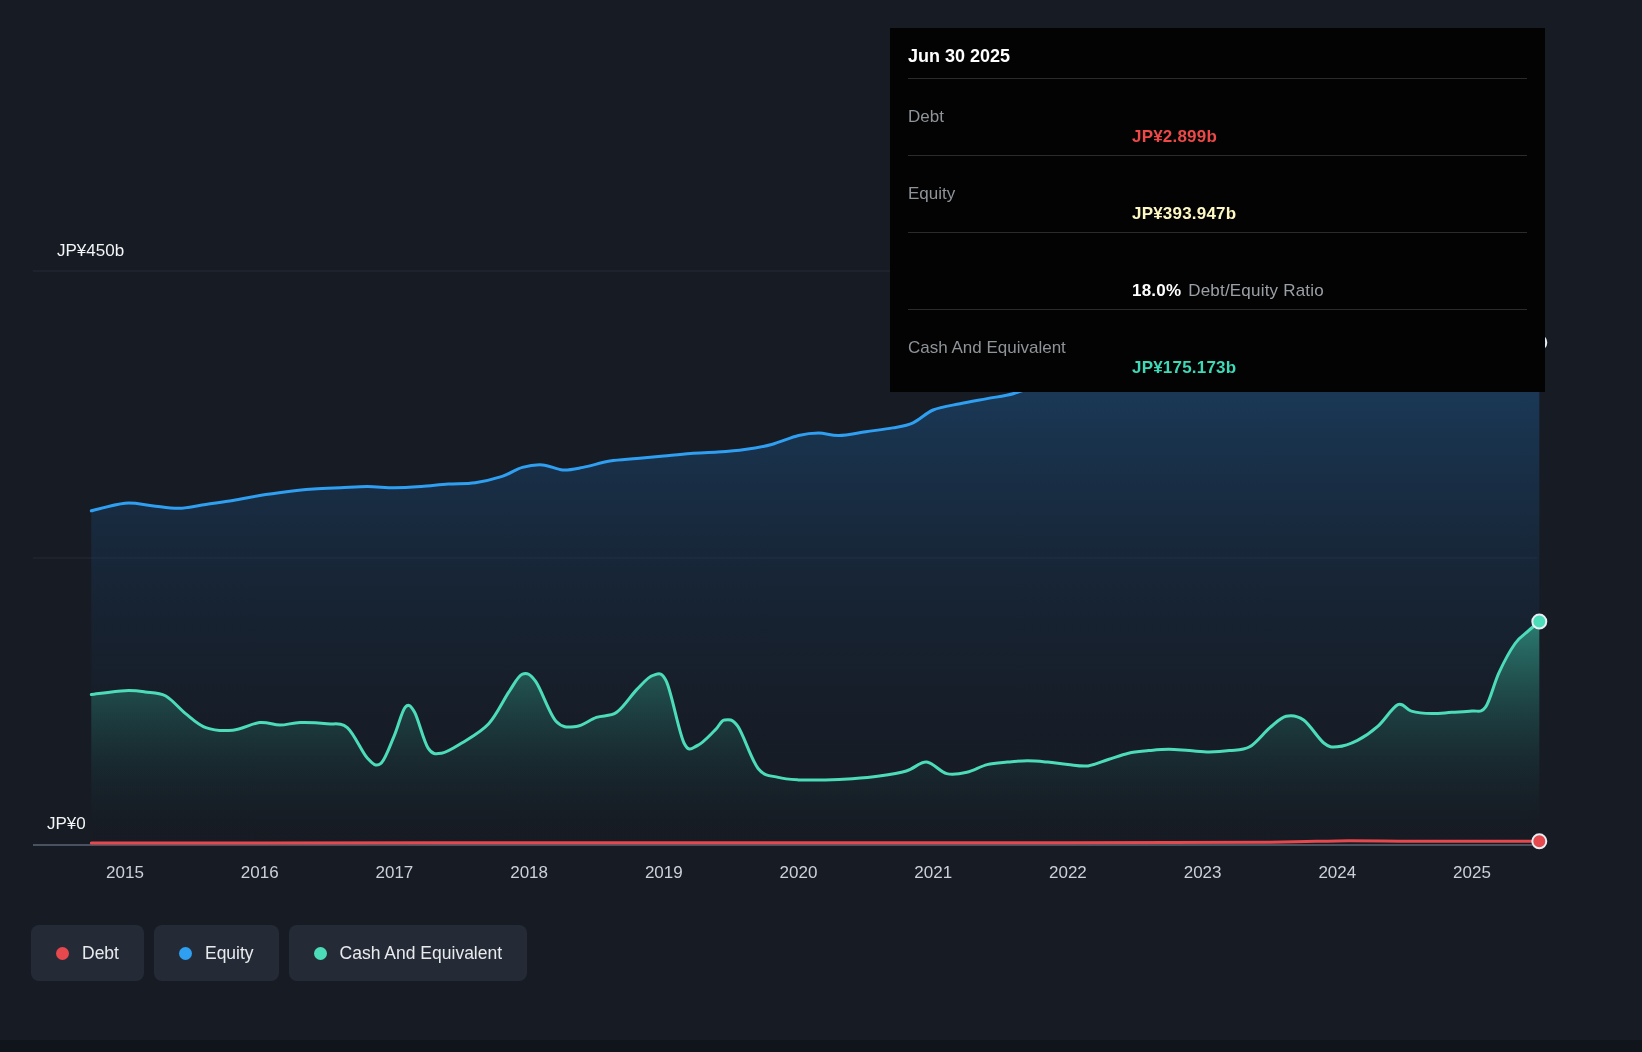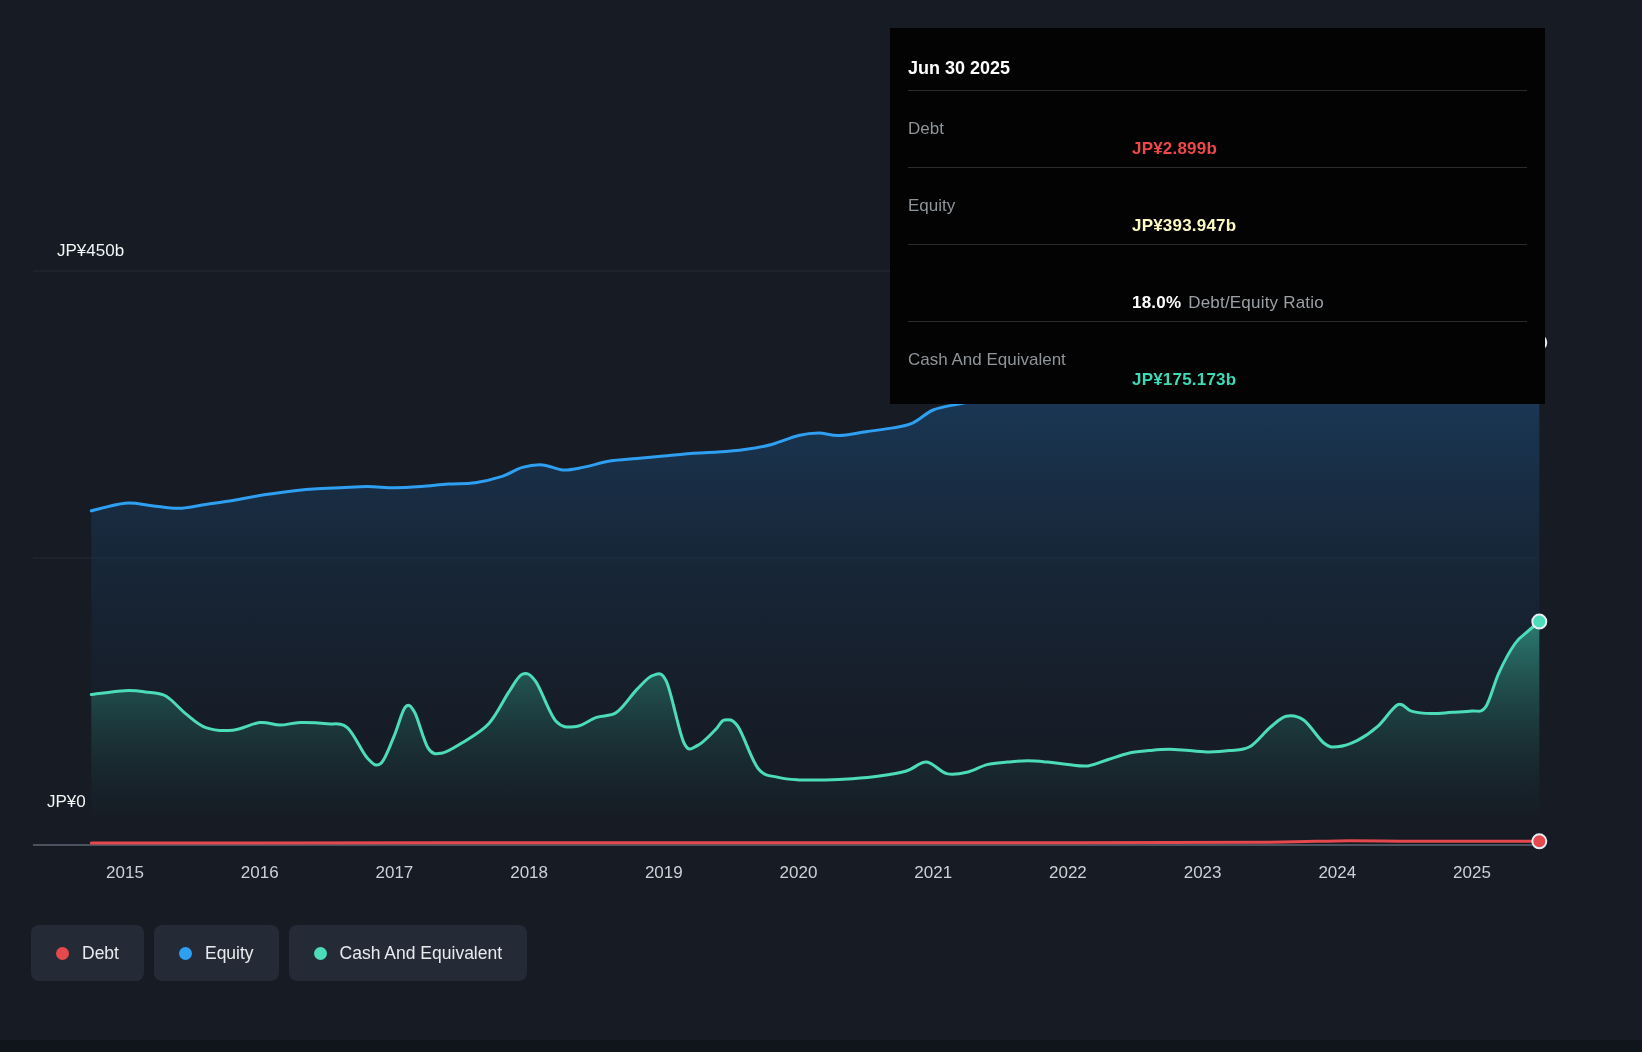--- a/index.html
+++ b/index.html
@@ -6,25 +6,25 @@
   .stage{
     position:relative;width:1642px;height:1052px;overflow:hidden;
     background:#171b24;
     font-family:"Liberation Sans",sans-serif;
   }
   #chart-svg{position:absolute;left:0;top:0;width:1642px;height:1052px;display:block;}
   #chart-svg text{font-family:"Liberation Sans",sans-serif;}
 
   .y-label{position:absolute;color:#f3f5f7;font-size:17px;z-index:2;}
   .y-top{left:57px;top:241px;}
-  .y-zero{left:47px;top:792px;}
+  .y-zero{left:47px;top:814px;}
 
   .tooltip{
     position:absolute;left:890px;top:28px;width:655px;z-index:3;
-    background:#030303;box-sizing:border-box;padding:24px 18px 6px 18px;
+    background:#030303;box-sizing:border-box;padding:12px 18px 6px 18px;
   }
   .tooltip .date{color:#ffffff;font-size:18px;font-weight:700;padding:6px 0 11px 0;border-bottom:1px solid #2b2b2b;}
   .t-row{display:flex;align-items:center;padding:8px 0;border-bottom:1px solid #2b2b2b;font-size:17px;}
   .t-row:last-child{border-bottom:none;}
   .t-label{flex:0 0 224px;color:#8f9499;font-weight:400;}
   .t-value{font-weight:700;letter-spacing:.2px;margin-top:40px;}
   .ratio-bold{color:#ffffff;font-weight:700;}
   .ratio-rest{color:#9aa0a6;font-weight:400;margin-left:7px;}
 
   .legend{position:absolute;left:31px;top:925px;display:flex;gap:10px;z-index:2;}

